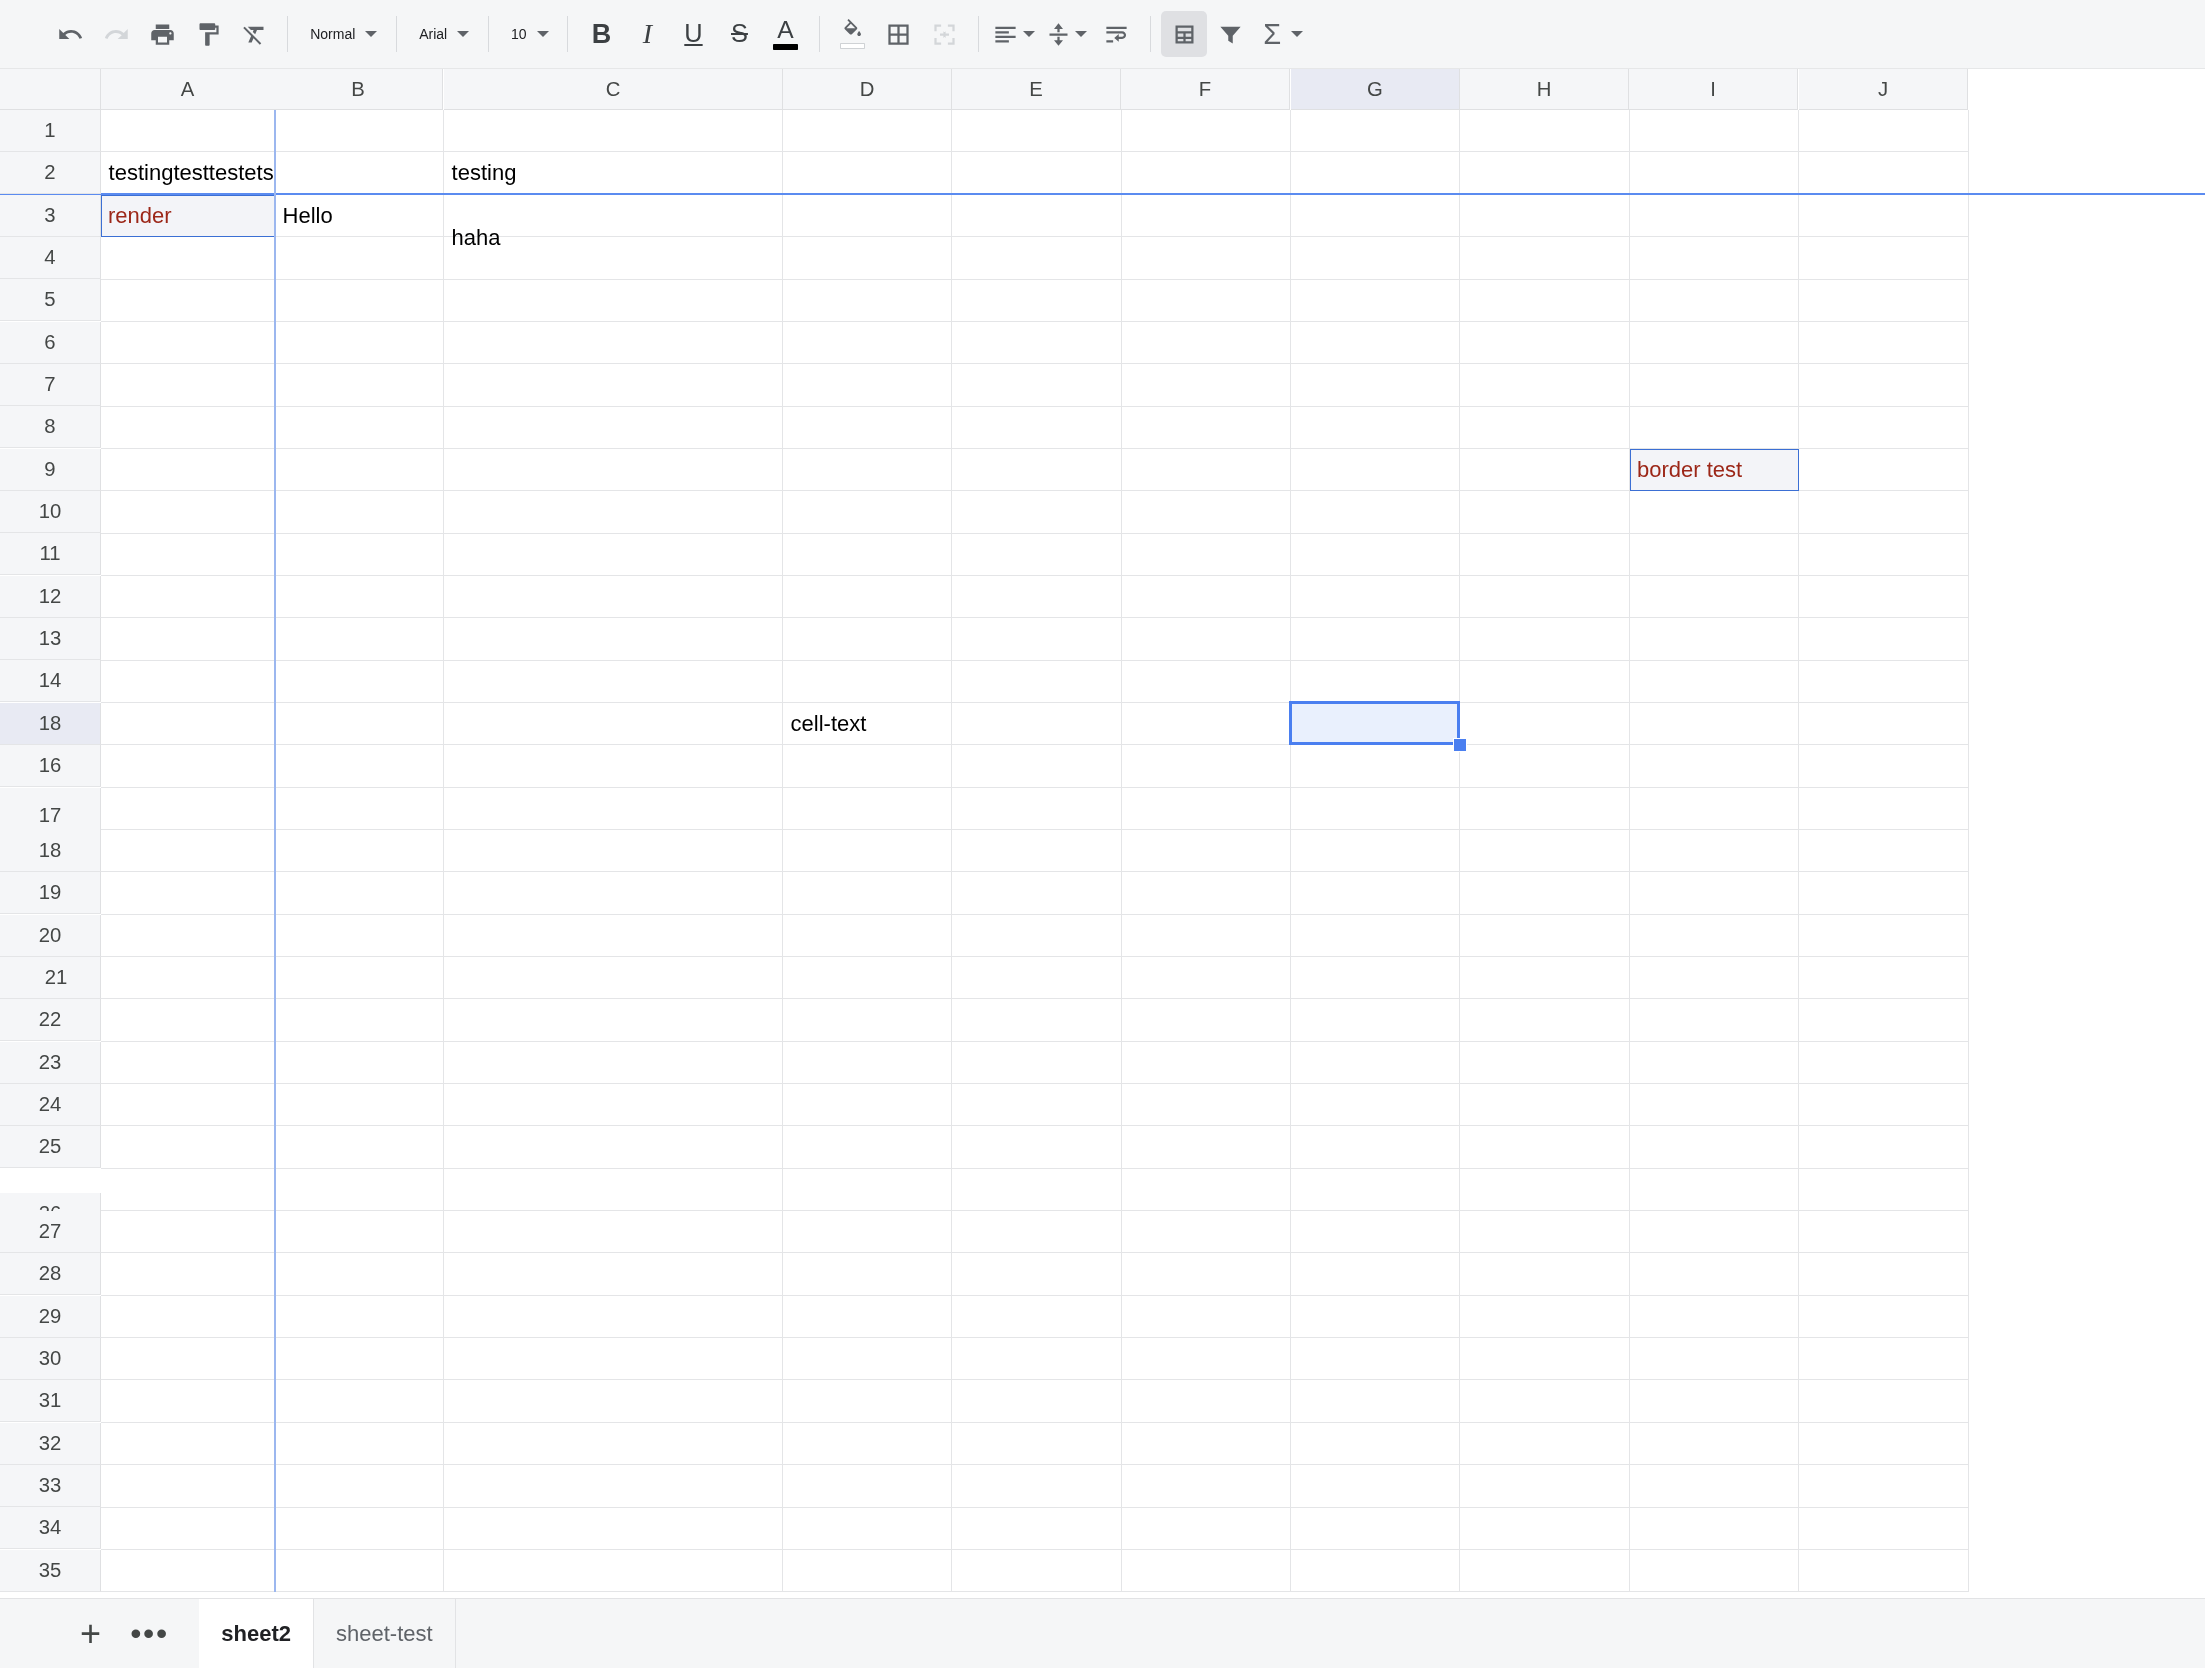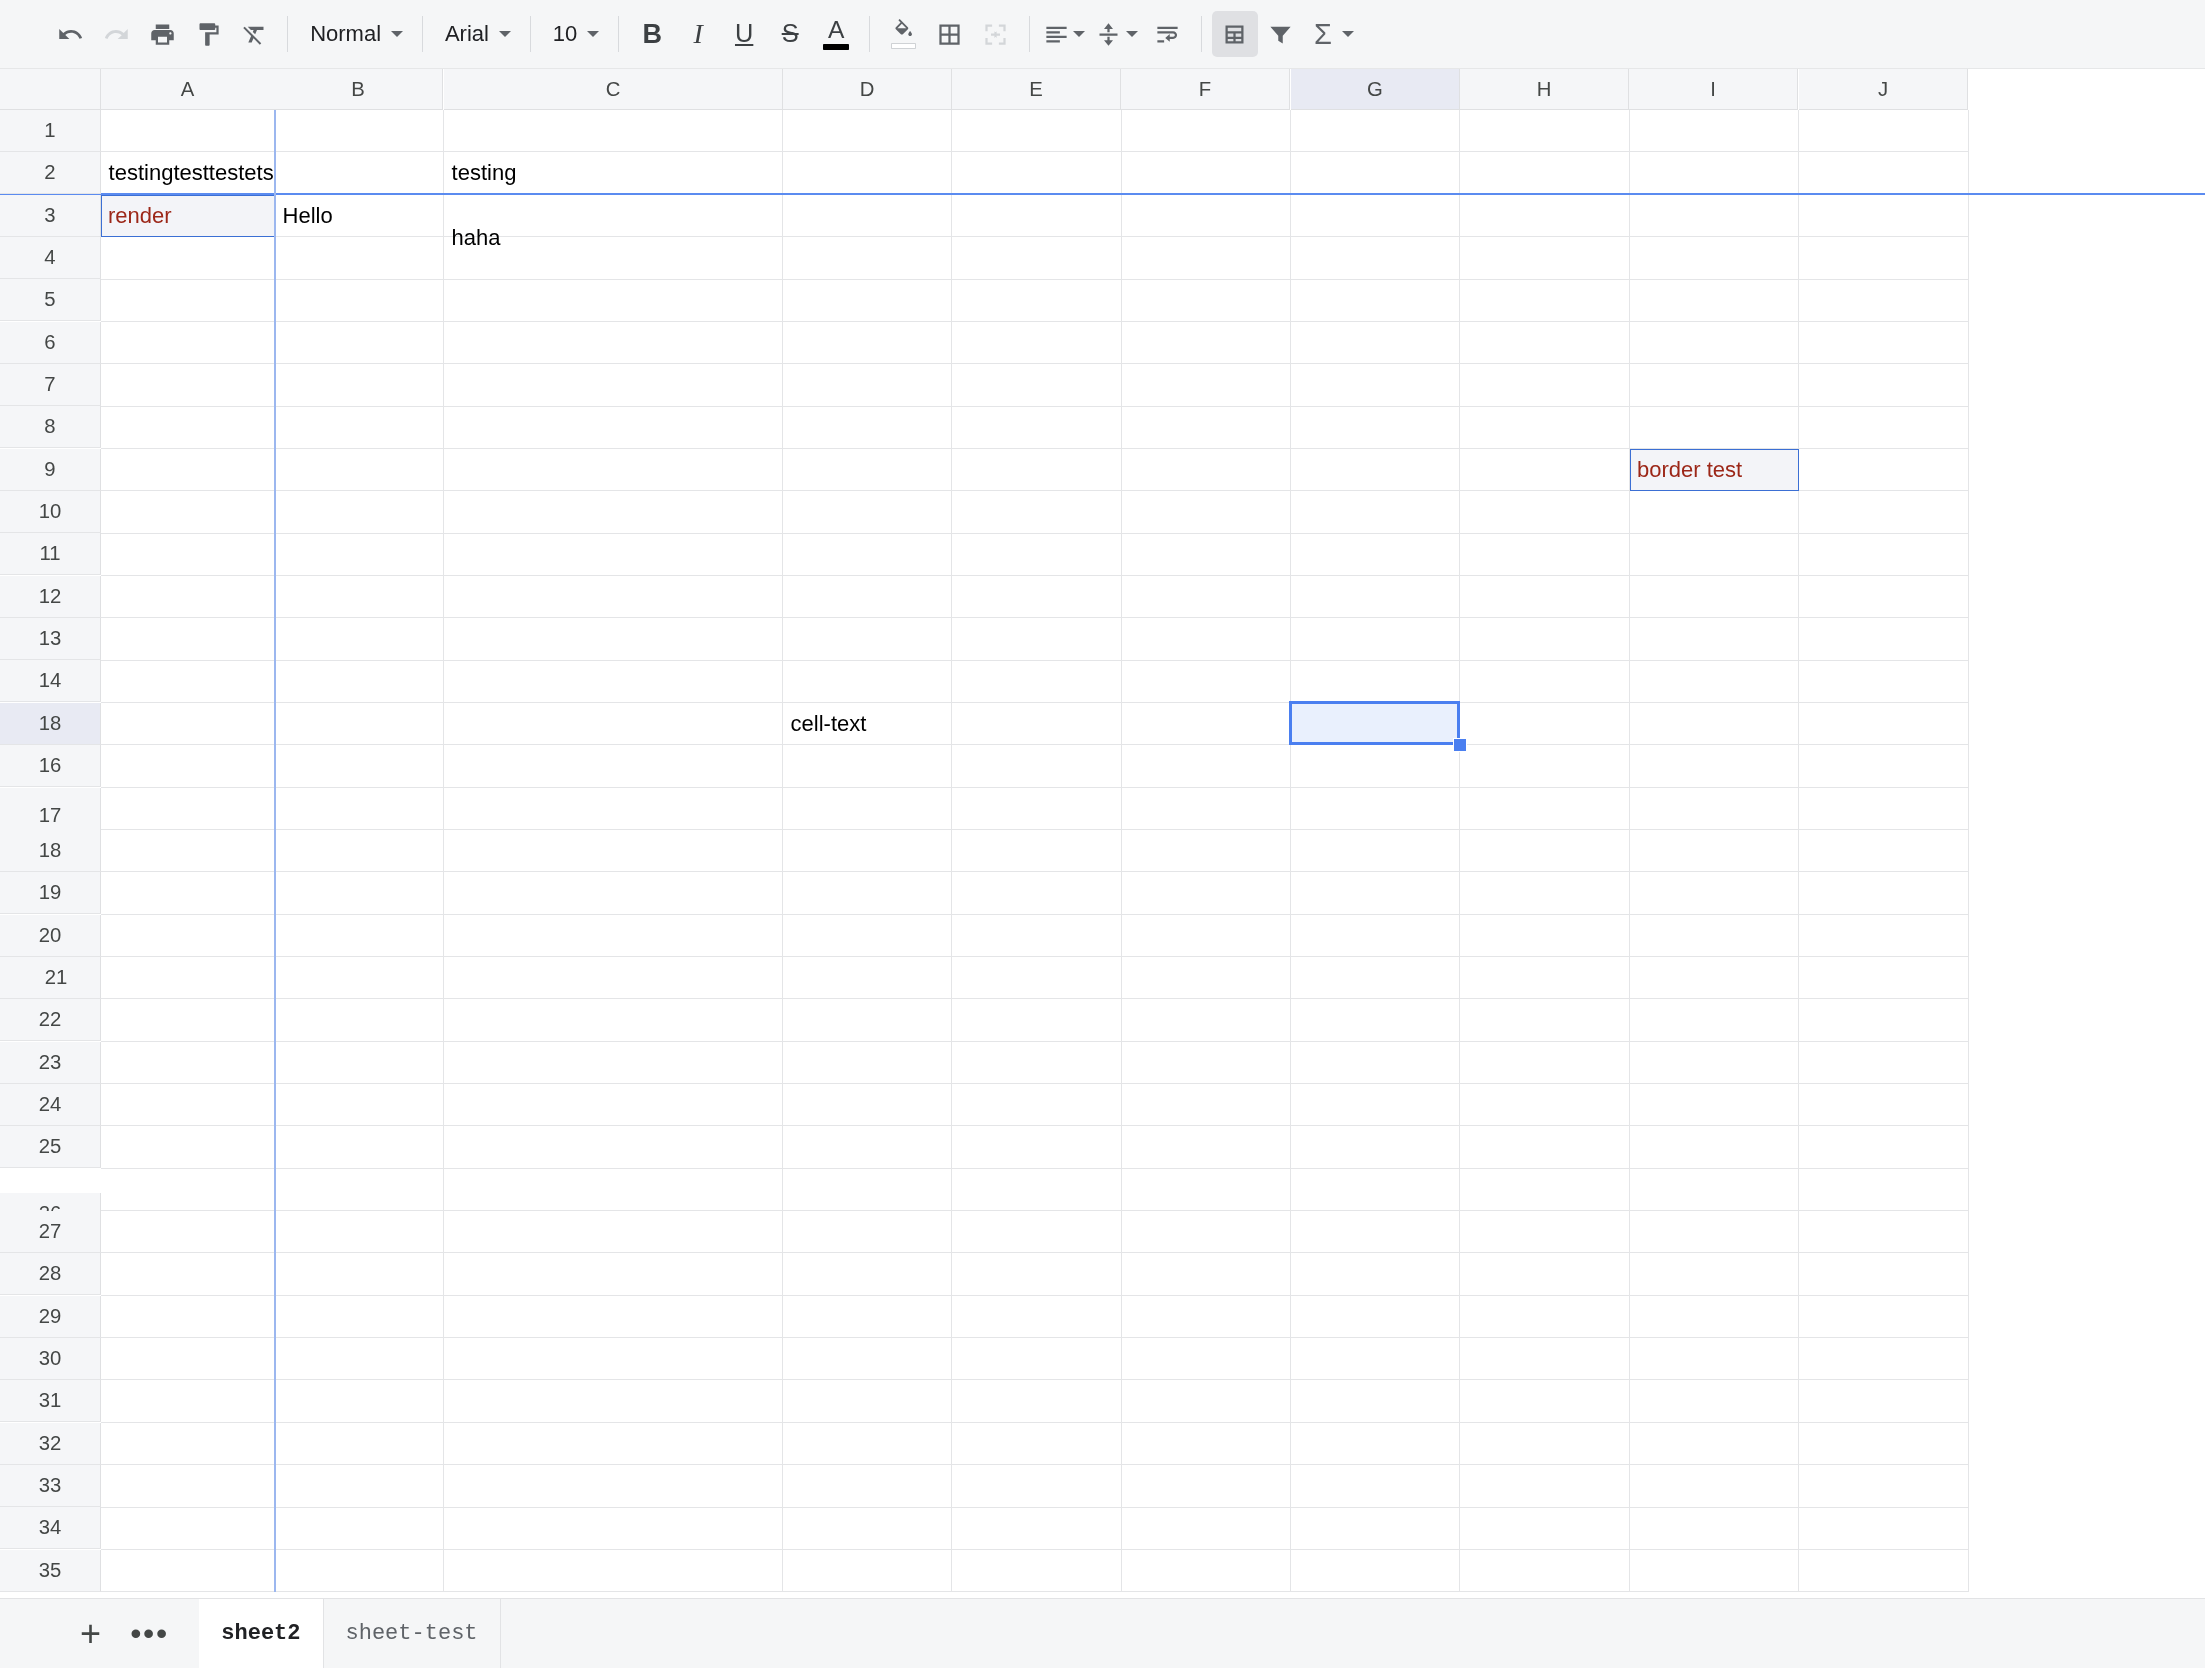--- a/index.html
+++ b/index.html
@@ -37,21 +37,21 @@
   .tb-sep {
     width: 0.8px; height: 36px; background: #d8dadd;
     margin: 0 10.2px; flex: 0 0 auto;
   }
   .tb-drop {
     height: 46px; display: flex; align-items: center;
     padding: 0 8.5px 0 12px; border-radius: 5.1px; cursor: pointer;
     flex: 0 0 auto; gap: 10.2px;
   }
   .tb-drop .lbl {
-    font-size: 22px; color: #202124; white-space: nowrap;
+    font-size: 14px; color: #202124; white-space: nowrap;
   }
   .caret {
     width: 0; height: 0;
     border-left: 6.8px solid transparent;
     border-right: 6.8px solid transparent;
     border-top: 6.8px solid #5f6368;
     flex: 0 0 auto;
   }
   .caret-sm {
     width: 0; height: 0;
@@ -189,21 +189,20 @@
   .sb-plus { font-size: 36px; line-height: 1; font-weight: 300; }
   .sb-dots { font-size: 32px; line-height: 0.6; letter-spacing: 1.7px; }
   .sb-spacer { width: 20.3px; flex: 0 0 auto; }
   .tab {
     display: flex; align-items: center; justify-content: flex-end;
     padding: 0 22px; min-width: 102px;
     font-size: 22px; color: #5f6368;
     cursor: pointer; flex: 0 0 auto;
     border-right: 0.8px solid #e2e3e5;
     user-select: none;
-    font-family: Liberation Mono, monospace;
   }
   .tab.active {
     background: #ffffff; color: #202124; font-weight: bold;
   }
 </style>
 </head>
 <body>
 
 <div id="toolbar">
 

